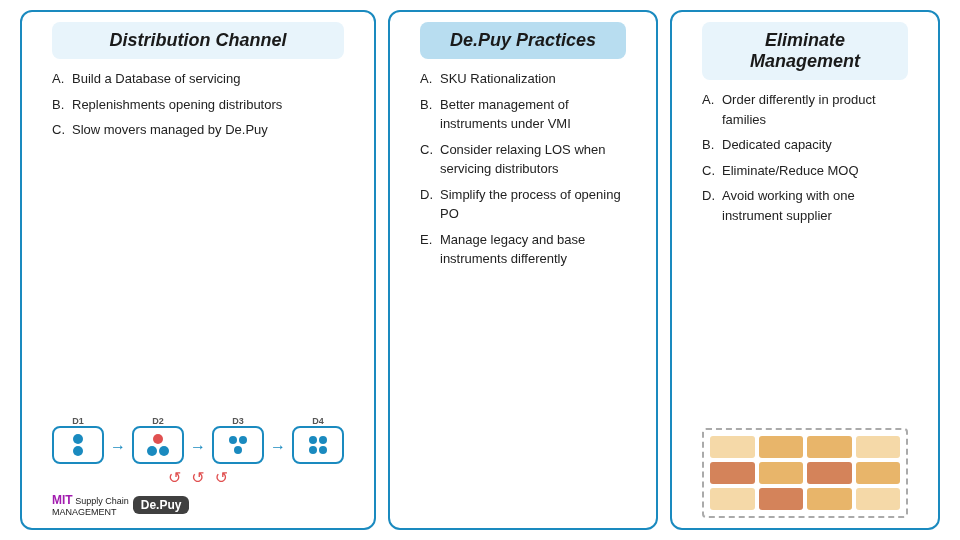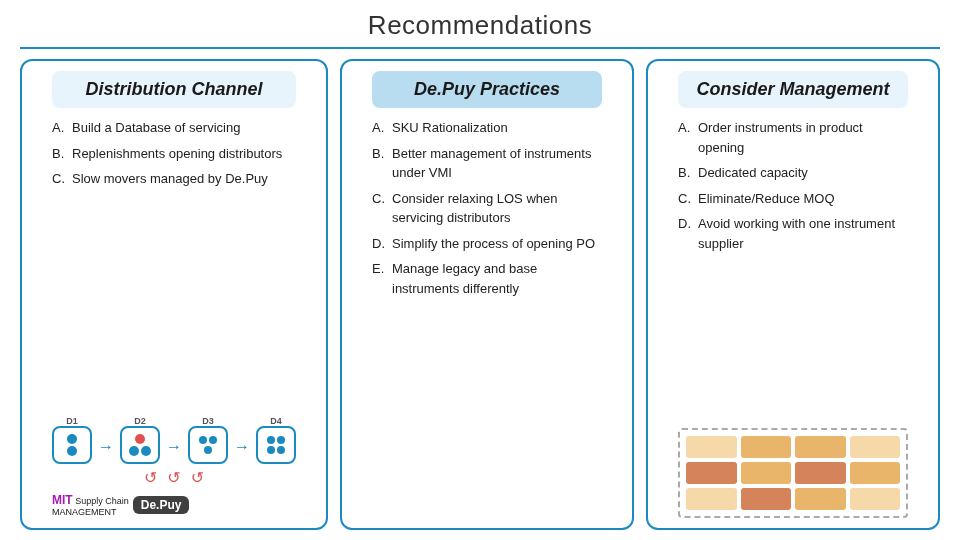--- a/index.html
+++ b/index.html
@@ -101,21 +101,21 @@
 
     .d-row {
       display: flex;
       align-items: center;
       gap: 6px;
     }
 
     .d-box {
       border: 2px solid #1a8abf;
       border-radius: 8px;
-      width: 40px;
+      width: 52px;
       height: 38px;
       display: flex;
       flex-direction: column;
       align-items: center;
       justify-content: center;
       font-size: 10px;
       color: #1a8abf;
       position: relative;
     }
 
@@ -194,23 +194,20 @@
 
     .col-left { }
     .col-mid { }
     .col-right { }
   </style>
 </head>
 <body>
 
 <div class="page">
 
-  <div class="title-area">
-    <span class="title-text">Recommendations</span>
-  </div>
 
   <div class="columns">
 
     <div class="column col-left">
       <div class="column-header">
         <span class="column-header-title">Distribution Channel</span>
       </div>
       <div class="column-content">
         <div class="item">
           <span class="item-label">A.</span>
@@ -305,26 +302,26 @@
         </div>
         <div class="item">
           <span class="item-label">E.</span>
           <span class="item-text">Manage legacy and base instruments differently</span>
         </div>
       </div>
     </div>
 
     <div class="column col-right">
       <div class="column-header">
-        <span class="column-header-title">Consider Management</span>
+        <span class="column-header-title">Eliminate Management</span>
       </div>
       <div class="column-content">
         <div class="item">
           <span class="item-label">A.</span>
-          <span class="item-text">Order instruments in product opening</span>
+          <span class="item-text">Order differently in product families</span>
         </div>
         <div class="item">
           <span class="item-label">B.</span>
           <span class="item-text">Dedicated capacity</span>
         </div>
         <div class="item">
           <span class="item-label">C.</span>
           <span class="item-text">Eliminate/Reduce MOQ</span>
         </div>
         <div class="item">

